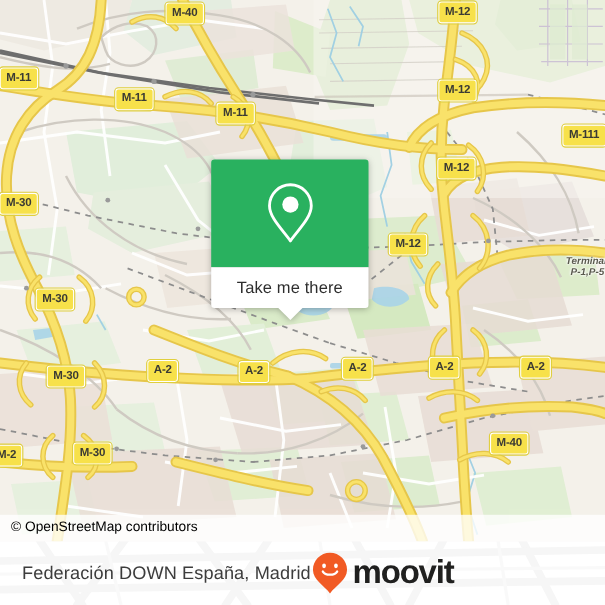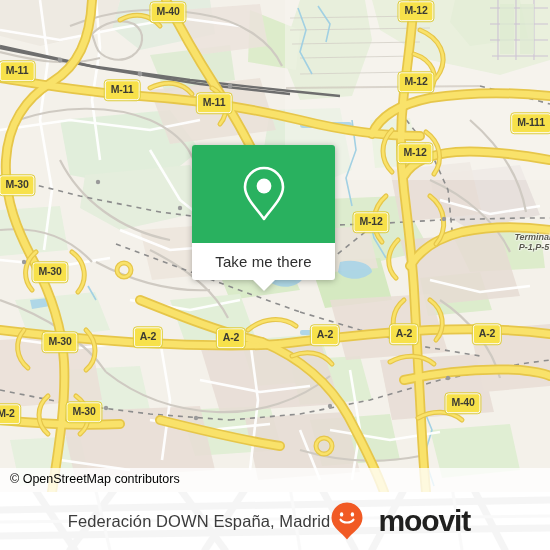--- a/index.html
+++ b/index.html
@@ -133,35 +133,35 @@
     left: 0; top: 0;
     width: 550px; height: 58px;
     opacity: 0.55;
   }
   #footer-inner {
     position: relative;
     width: 100%;
     height: 100%;
     display: flex;
     align-items: center;
-    justify-content: center;
+    justify-content: flex-start;
     padding: 0 32px 0 20px;
     box-sizing: border-box;
   }
   #footer-title {
     color: #3c3c3c;
     font-family: "Liberation Sans", sans-serif;
     font-size: 16.5px;
     letter-spacing: 0.1px;
     white-space: nowrap;
   }
   #brand {
     display: flex;
     align-items: center;
-    gap: 14px;
+    gap: 4px;
   }
   #brand-word {
     color: #20201f;
     font-family: "Liberation Sans", sans-serif;
     font-size: 30px;
     font-weight: bold;
     letter-spacing: -1.1px;
     line-height: 1;
   }
 </style>

